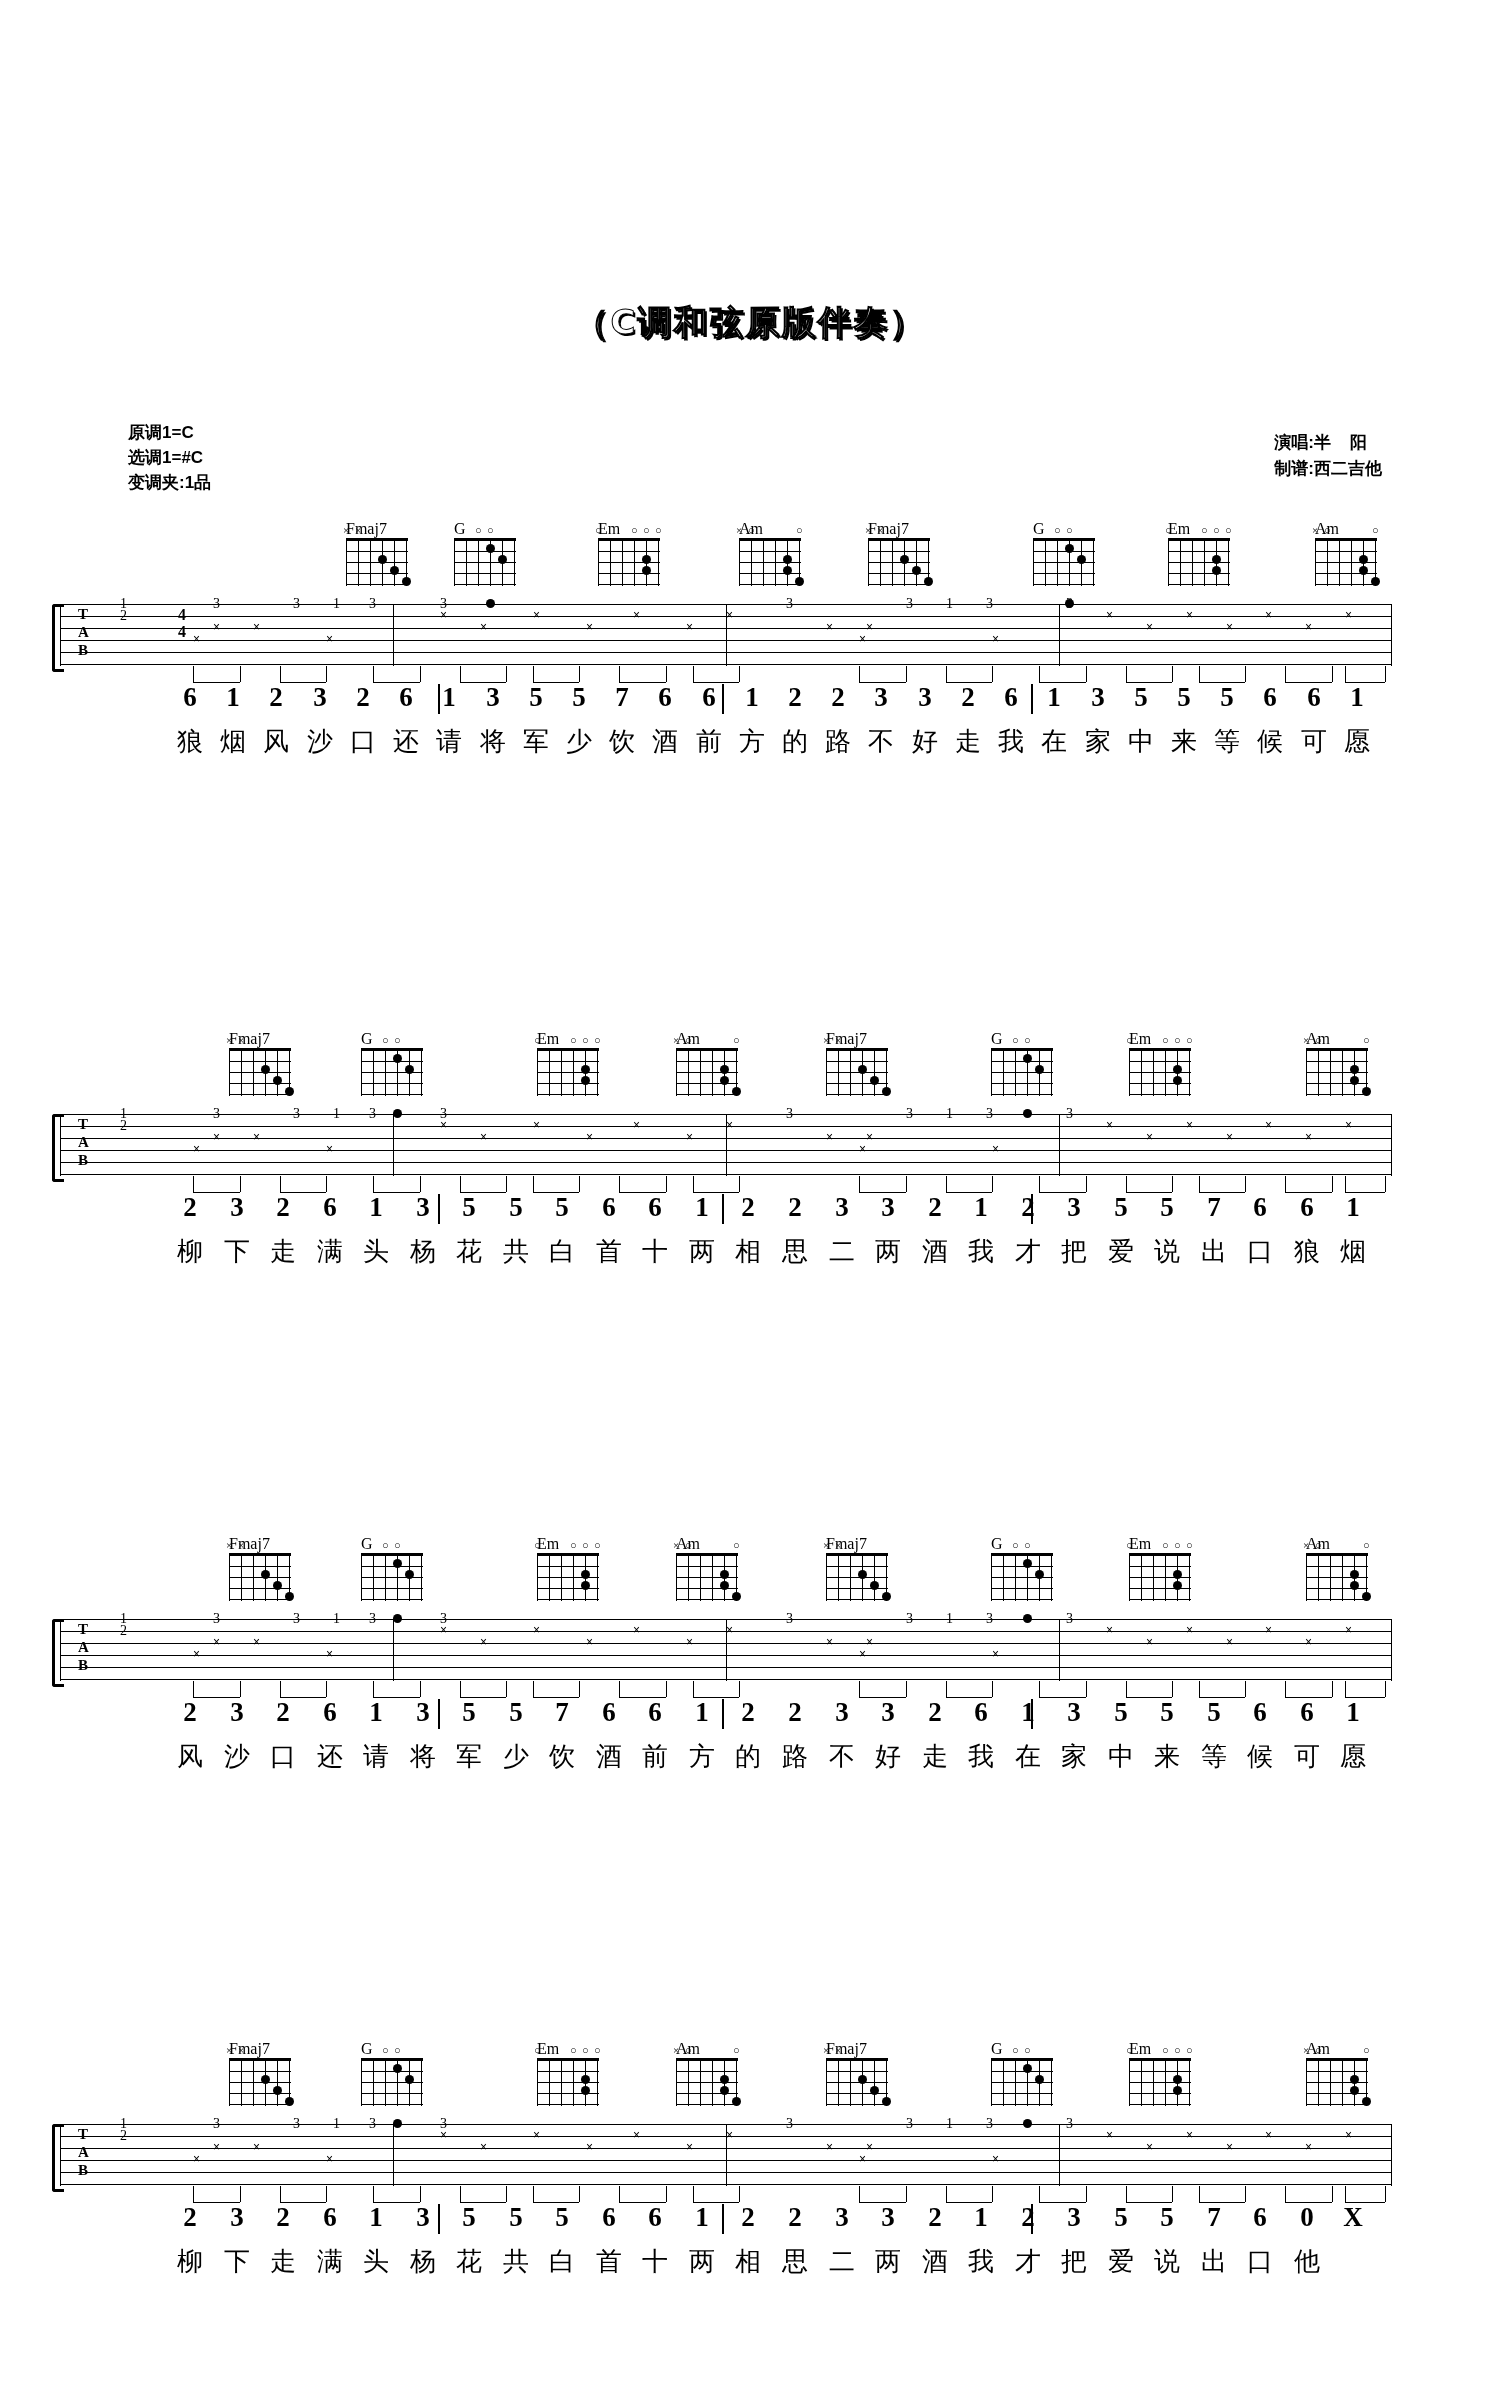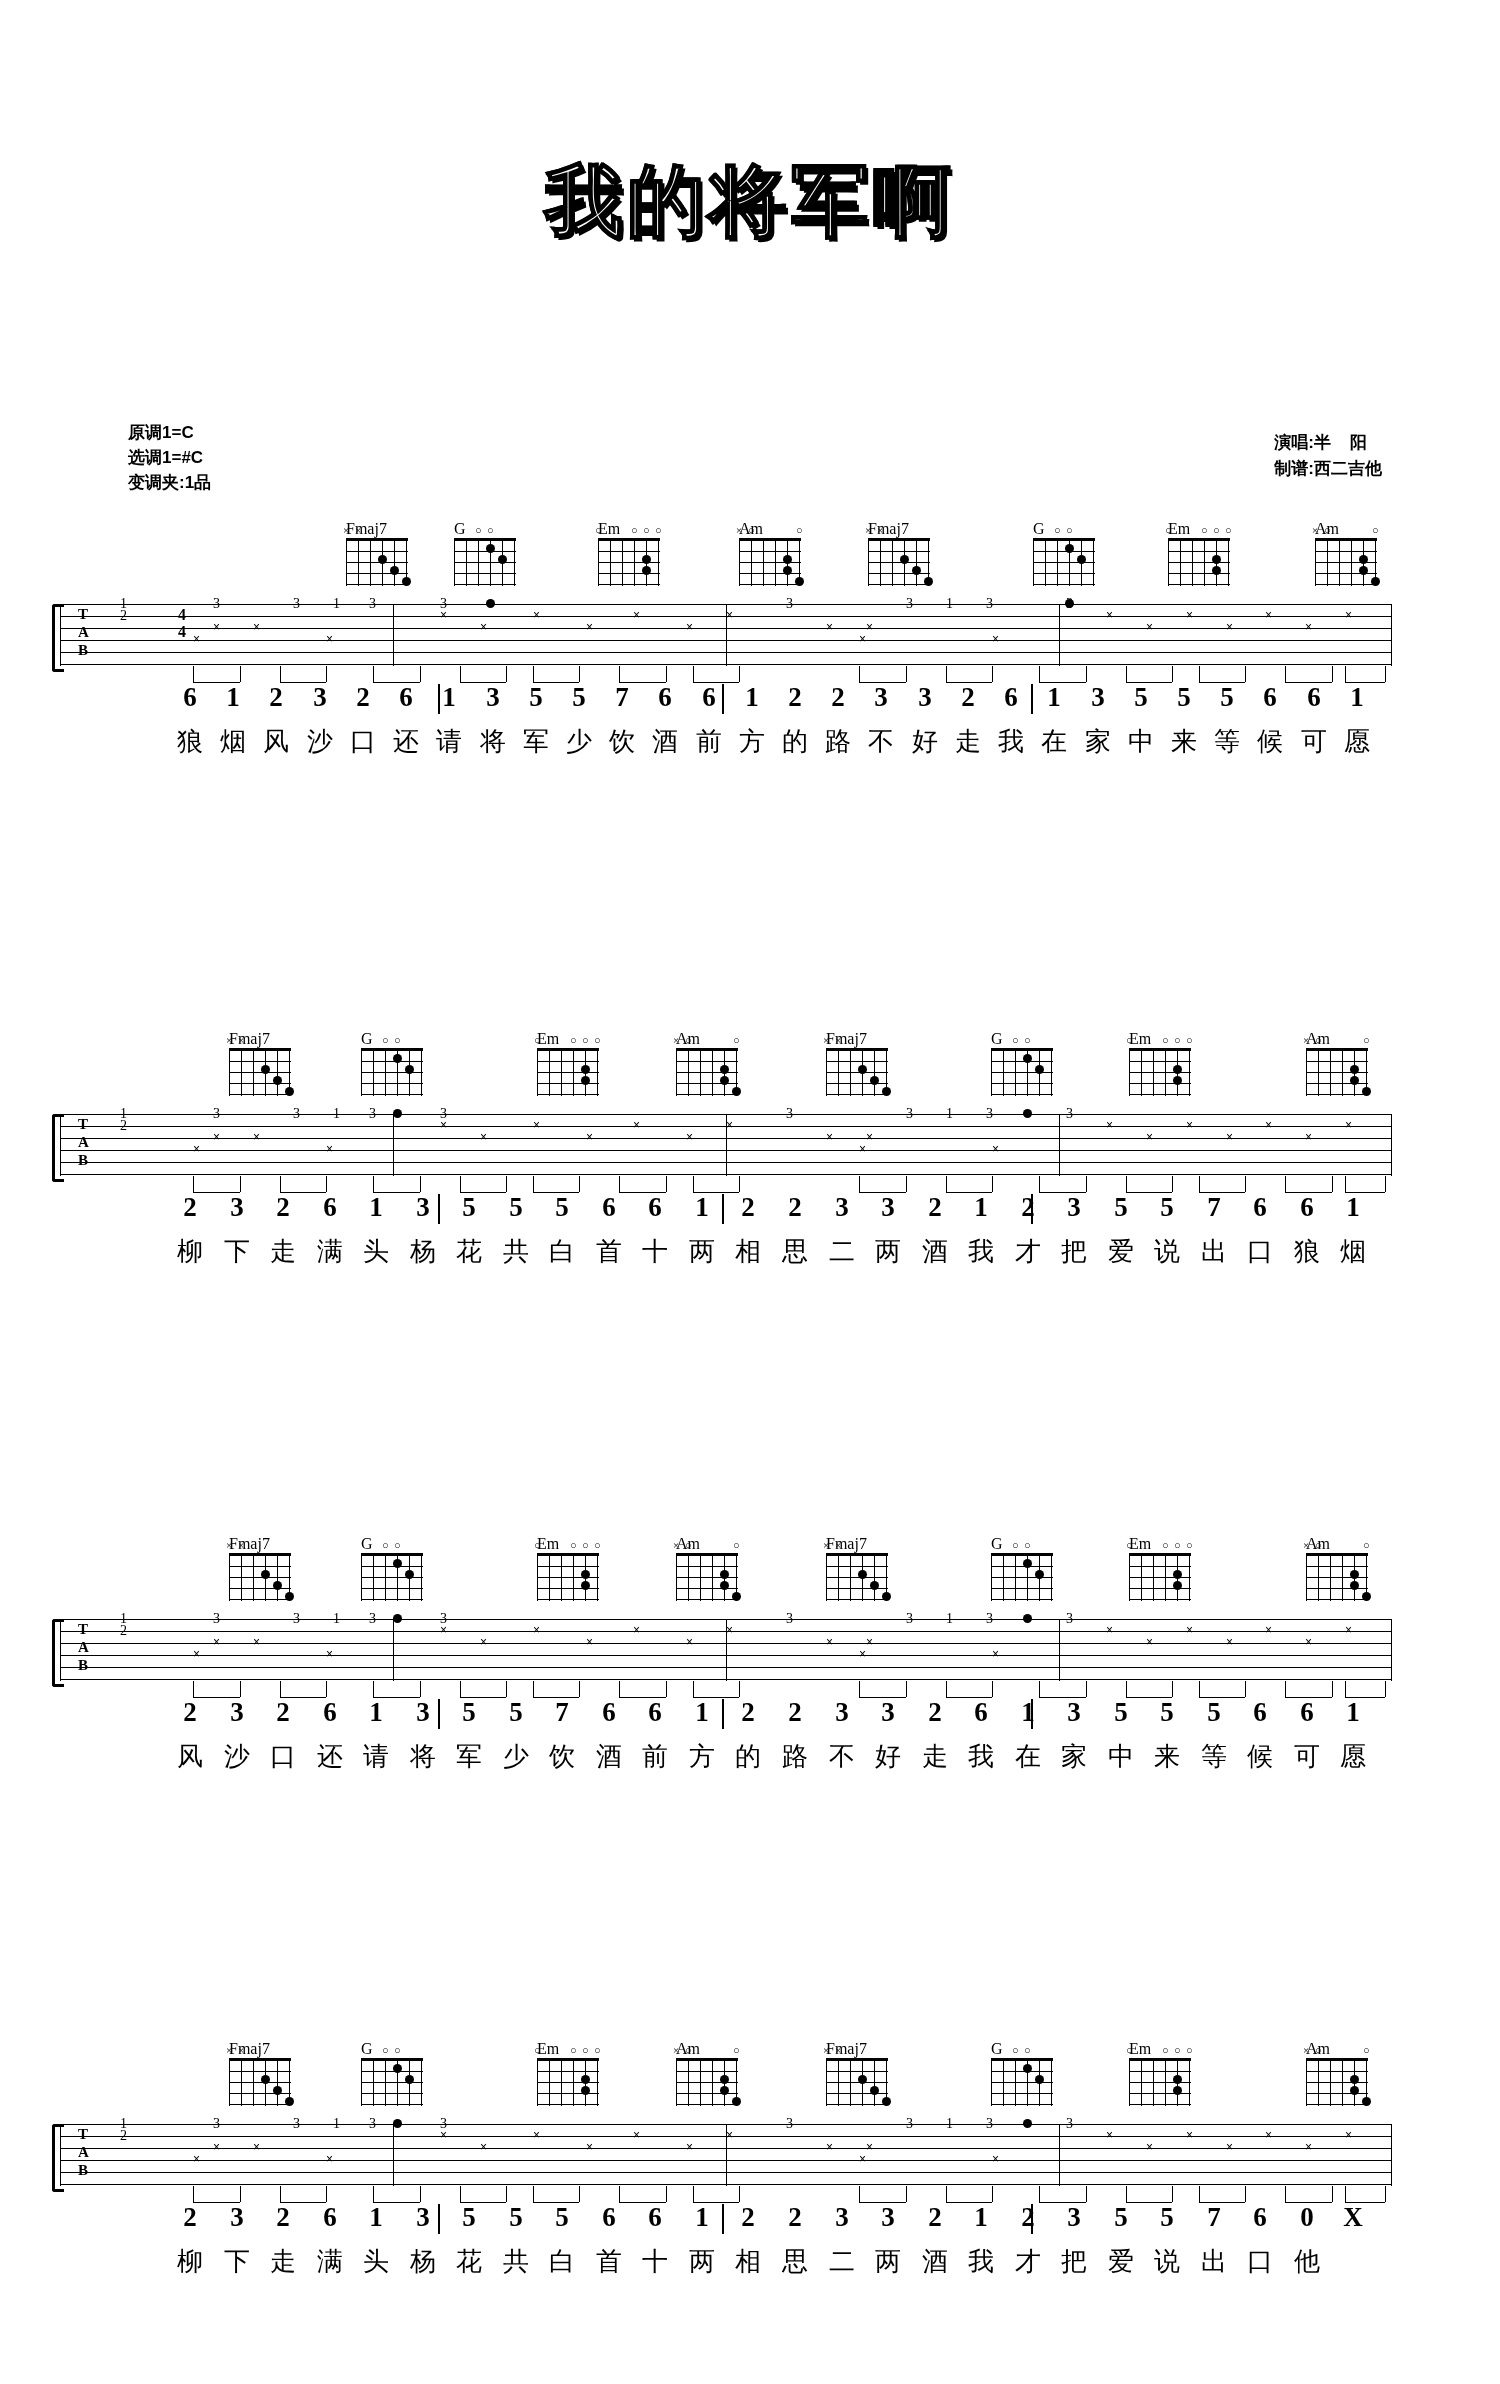--- a/index.html
+++ b/index.html
@@ -60,21 +60,21 @@
   .note{position:absolute;font-family:"Liberation Serif",serif;font-size:27px;font-weight:bold;text-align:center;}
   .blin{position:absolute;width:2px;background:#000;font-size:0;}
   .lyrics{position:relative;height:42px;}
   .ly{position:absolute;font-family:"DejaVu Sans",sans-serif;font-size:26px;text-align:center;}
 </style>
 </head>
 <body>
 
 <div class="sheet">
 
-  <div class="title">我的将军啊</div>
+  <div class="subtitle">（C调和弦原版伴奏）</div>
 
   <div class="meta-left">
     <div>原调1=C</div>
     <div>选调1=#C</div>
     <div>变调夹:1品</div>
   </div>
 
   <div class="meta-right">
     <div class="row">演唱:半    阳</div>
     <div class="row">制谱:西二吉他</div>

